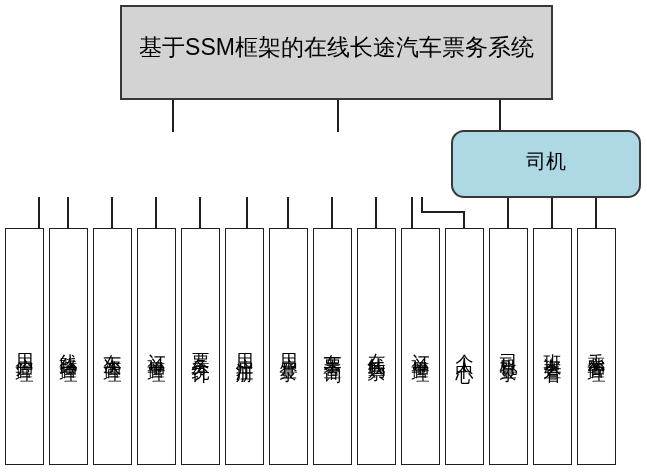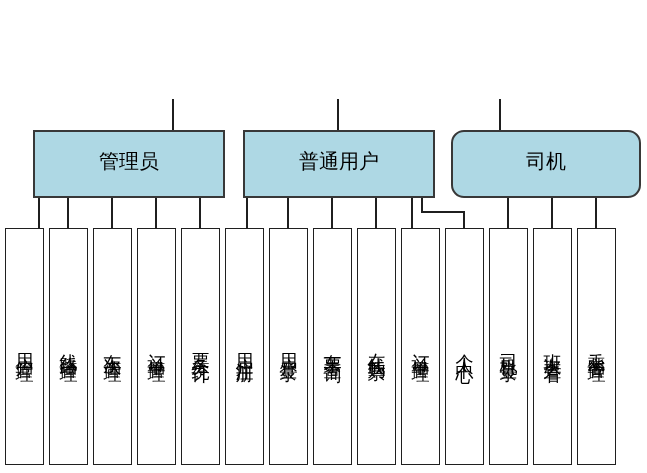--- a/index.html
+++ b/index.html
@@ -79,27 +79,24 @@
   <div class="vline" style="left:411px; top:197px; height:33px;"></div>
 
   <div class="vline" style="left:421px; top:197px; height:16px;"></div>
   <div class="hline" style="left:421px; top:211px; width:44px;"></div>
   <div class="vline" style="left:463px; top:211px; height:19px;"></div>
 
   <div class="vline" style="left:507px; top:197px; height:33px;"></div>
   <div class="vline" style="left:551px; top:197px; height:33px;"></div>
   <div class="vline" style="left:595px; top:197px; height:33px;"></div>
 
+  <div class="box title-box">
+    <span>基于SSM框架的在线长途汽车票务系统</span>
+  </div>
 
-  <div class="box group-box" style="left:33px; width:192px;">
-    <span>管理员</span>
-  </div>
-  <div class="box group-box" style="left:243px; width:192px;">
-    <span>普通用户</span>
-  </div>
   <div class="box group-box" style="left:451px; width:190px;border-radius:13px;">
     <span>司机</span>
   </div>
 
   <div class="box leaf-box" style="left:5px;">
     <span class="vtext">用户管理</span>
   </div>
   <div class="box leaf-box" style="left:49px;">
     <span class="vtext">线路管理</span>
   </div>

